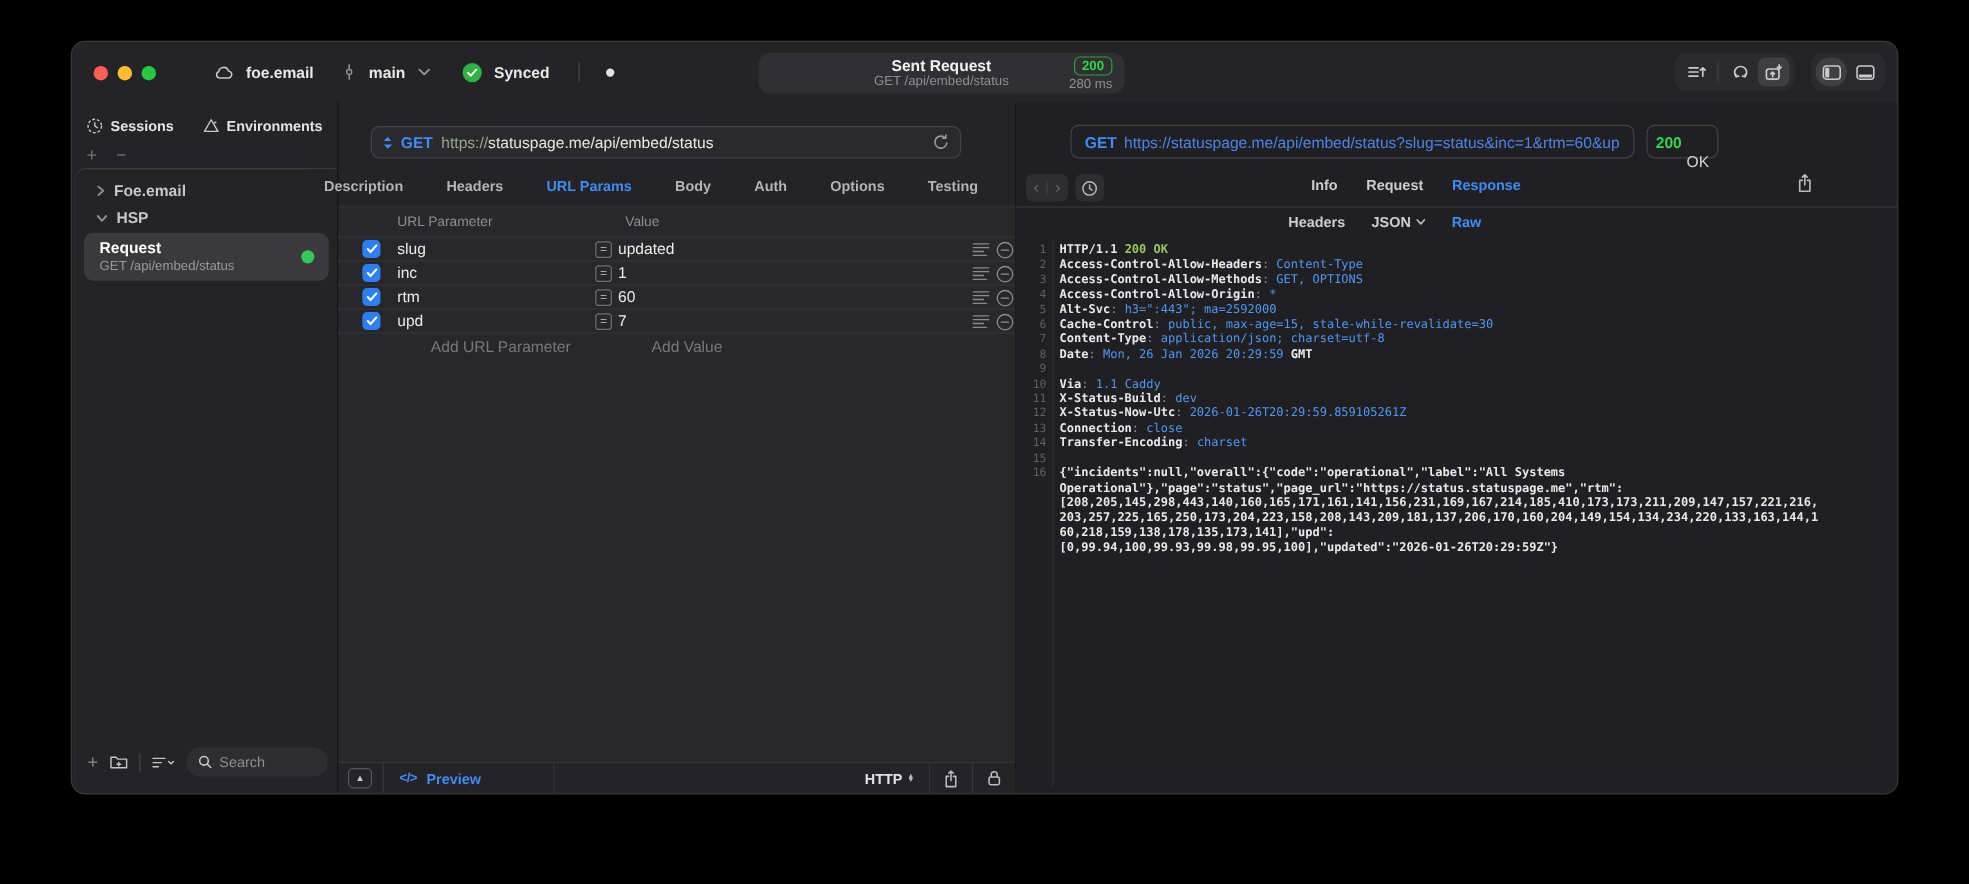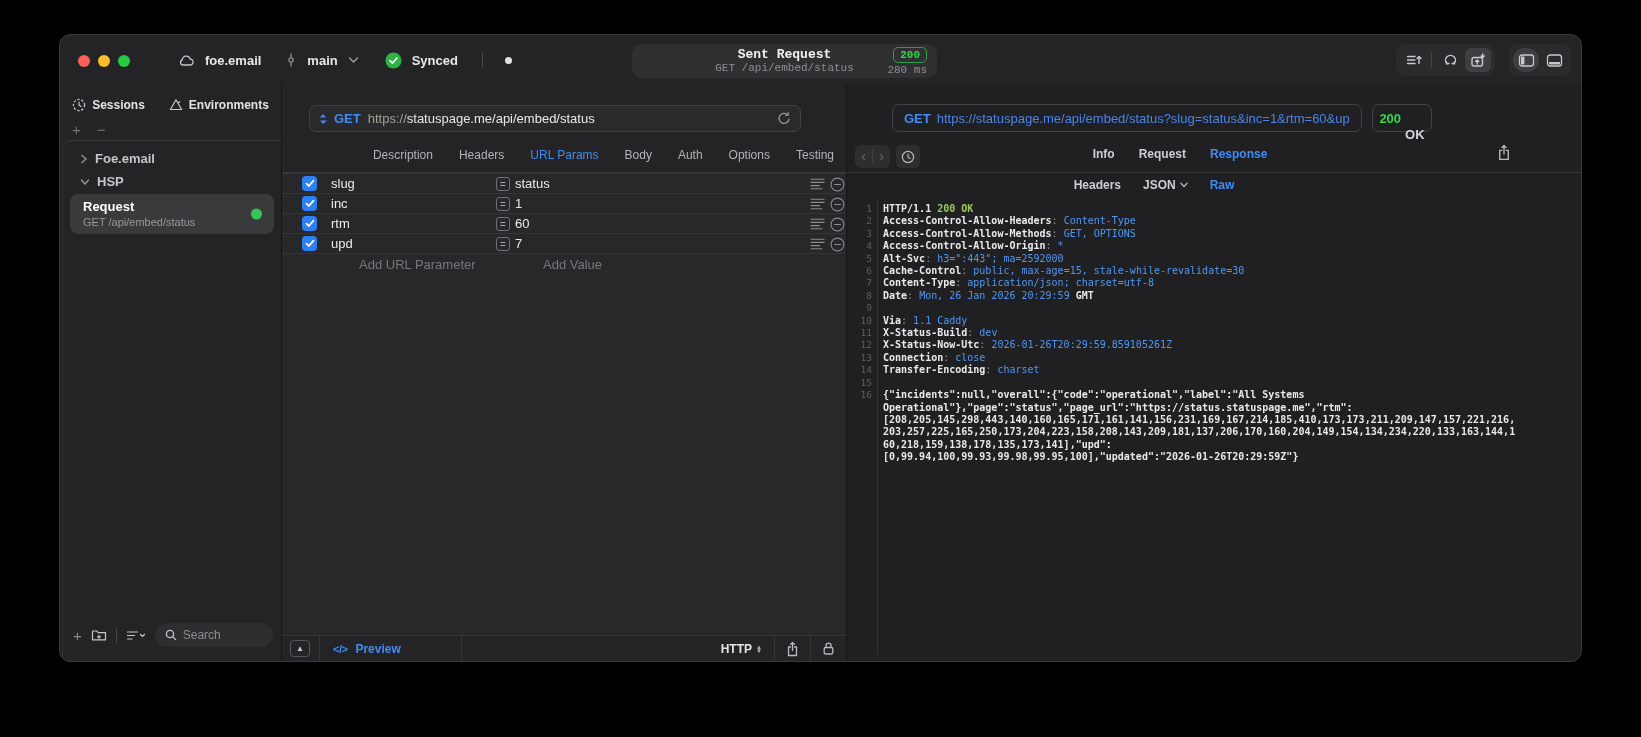--- a/index.html
+++ b/index.html
@@ -14,21 +14,21 @@
   .lights { position:absolute; left:18px; top:20px; display:flex; gap:8px; }
   .light { width:12px; height:12px; border-radius:50%; }
   .tb-left { position:absolute; left:118px; top:0; height:50px; display:flex;
              align-items:center; gap:10px; color:#dcdcde; font-size:13px; }
   .tb-label { font-weight:600; color:#e8e8ea; }
   .tb-sep { width:1px; height:16px; background:#4a4a4d; }
   .tb-dot { width:7px; height:7px; border-radius:50%; background:#e3e3e6; }
   .ic { display:inline-flex; align-items:center; justify-content:center; color:#c5c5ca; }
   .pill { position:absolute; left:572px; top:9px; width:305px; height:34px;
           background:#303032; border-radius:10px; display:flex; align-items:center;
-          justify-content:center;font-family:Liberation Mono, monospace; }
+          justify-content:center; }
   .pill-title { font-size:13px; font-weight:700; color:#f2f2f4; text-align:center; line-height:15px; }
   .pill-sub { font-size:11px; color:#8e8e93; text-align:center; line-height:13px; }
   .pill-status { position:absolute; right:10px; top:3px; display:flex; flex-direction:column;
                  align-items:flex-end; }
   .badge-200 { border:1px solid #2f9e44; color:#32d74b; font-size:11px; font-weight:700;
                border-radius:5px; padding:0 6px; line-height:14px; }
   .pill-ms { font-size:11px; color:#8e8e93; margin-top:1px; }
   .tb-right { position:absolute; right:10px; top:9px; display:flex; align-items:center; gap:14px; }
   .tb-group { display:flex; align-items:center; gap:2px; background:#2b2b2d;
               border-radius:9px; padding:3px 4px; height:32px; }
@@ -69,21 +69,21 @@
          border-left:1px solid #161618; border-right:1px solid #161618; background:#242426; }
   .url-field { position:absolute; left:27px; top:20px; width:492px; height:27px;
                background:#2a2a2c; border:1px solid #434346; border-radius:7px;
                display:flex; align-items:center; gap:7px; padding:0 9px; font-size:13px; }
   .m-get { color:#3f8cf8; font-weight:700; }
   .m-scheme { color:#9aa58e; }
   .m-host { color:#e5e5e5; }
   .m-path { color:#e9e9e7; }
   .url-refresh { margin-left:auto; color:#98989d; }
   .mid-tabs { position:absolute; top:63px; left:0; right:0; display:flex;
-              justify-content:flex-end; gap:26px; font-size:12px; font-weight:400;
+              justify-content:flex-start; gap:36px; font-size:12px; font-weight:700;
               color:#b3b3b8; transform:translateX(-12px); }
   .tab.active { color:#3f8cf8; }
   .mid-div { position:absolute; top:87px; left:0; right:0; height:1px; background:#39393b; }
   .params { position:absolute; top:88px; left:0; right:0; bottom:26px; background:#28282a; }
   .p-head { position:relative; height:24px; color:#8e8e93; font-size:11.5px; }
   .p-head span { position:absolute; top:6px; }
   .ph-name { left:49px; } .ph-value { left:239px; }
   .p-row { position:relative; height:20px; border-top:1px solid #353537; }
   .p-check { position:absolute; left:20px; top:2px; width:15px; height:15px; border-radius:4px;
              background:#2d7ff5; display:flex; align-items:center; justify-content:center; }
@@ -117,21 +117,21 @@
   .right { position:absolute; left:787px; top:50px; right:0; bottom:0; background:#202022; }
   .resp-url { position:absolute; left:45px; top:19px; width:470px; height:28px;
               border:1px solid #434346; border-radius:7px; display:flex; align-items:center;
               gap:6px; padding:0 11px; font-size:13px; color:#4b84e8; }
   .r-get { font-weight:700; color:#3f8cf8; white-space:nowrap; }
   .r-url { white-space:nowrap; overflow:hidden; }
   .resp-status { position:absolute; left:525px; top:19px; width:60px; height:28px;
                  border:1px solid #434346; border-radius:7px; display:flex; align-items:center;
                  justify-content:center; gap:4px; font-size:13px; }
   .st-code { color:#32d74b; font-weight:700; }
-  .st-ok { color:#d6d6da; font-weight:700;margin-top:33px; }
+  .st-ok { color:#d6d6da; font-weight:400;margin-top:33px; }
   .resp-nav { position:absolute; left:8px; top:60px; display:flex; gap:6px; }
   .nav-pill { background:#2e2e30; border-radius:6px; height:23px; display:flex; align-items:center; }
   .nav-btn { width:17px; text-align:center; color:#69696e; font-size:14px; line-height:21px; }
   .nav-sep { width:1px; height:13px; background:#414144; }
   .clock-btn { width:24px; height:23px; background:#2e2e30; border-radius:6px;
                display:flex; align-items:center; justify-content:center; color:#b9b9be; }
   .resp-tabs { position:absolute; top:62px; left:0; right:0; display:flex; justify-content:center;
                gap:24px; font-size:12px; font-weight:600; color:#cecdd2; transform:translateX(-34px); }
   .resp-share { position:absolute; right:70px; top:59px; color:#b9b9be; }
   .resp-div { position:absolute; top:87px; left:0; right:0; height:1px; background:#39393b; }
@@ -346,30 +346,34 @@
         <span class="tab">Description</span>
         <span class="tab">Headers</span>
         <span class="tab active">URL Params</span>
         <span class="tab">Body</span>
         <span class="tab">Auth</span>
         <span class="tab">Options</span>
         <span class="tab">Testing</span>
       </div>
     <div class="mid-div"></div>
     <div class="params">
+      <div class="p-head">
+        <span class="ph-name">URL Parameter</span>
+        <span class="ph-value">Value</span>
+      </div>
       <div id="param-rows">
           <div class="p-row">
             <div class="p-check">
               <svg width="10" height="9" viewBox="0 0 10 9" fill="none" stroke="#fff" stroke-width="1.8" stroke-linecap="round" stroke-linejoin="round">
                 <path d="M1.5 4.6 3.8 7 8.5 1.7"></path>
               </svg>
             </div>
             <span class="p-name">slug</span>
             <span class="p-eq">=</span>
-            <span class="p-value">status</span>
+            <span class="p-value">updated</span>
             <span class="p-handle ic">
               <svg width="15" height="13" viewBox="0 0 15 13" fill="none" stroke="currentColor" stroke-width="1.1" stroke-linecap="round">
                 <path d="M1 2.2h13M1 5.4h13M1 8.6h8.5M1 11.8h11"></path>
               </svg>
             </span>
             <span class="p-minus ic">
               <svg width="15" height="15" viewBox="0 0 15 15" fill="none" stroke="currentColor" stroke-width="1.1" stroke-linecap="round">
                 <circle cx="7.5" cy="7.5" r="6.4"></circle>
                 <path d="M4.5 7.5h6"></path>
               </svg>

